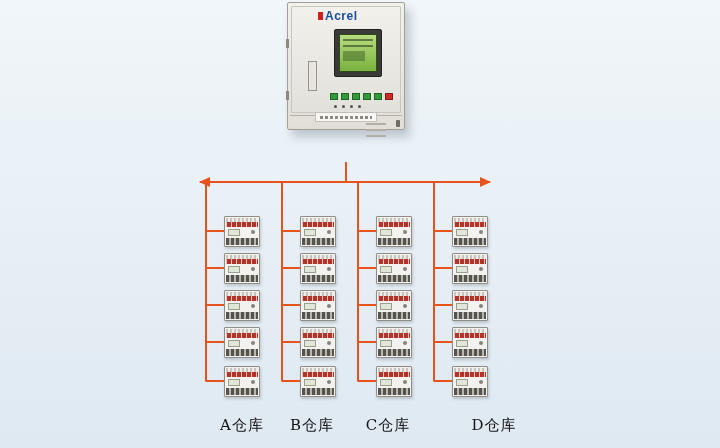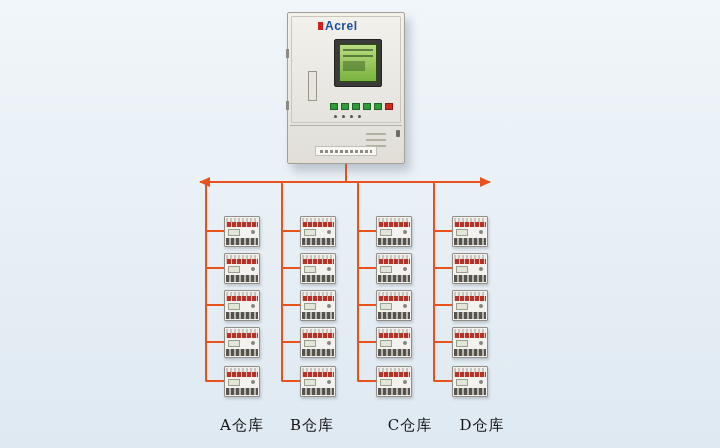--- a/index.html
+++ b/index.html
@@ -3,21 +3,21 @@
 <meta charset="utf-8">
 <style>
   *{box-sizing:border-box;margin:0;padding:0}
   html,body{width:720px;height:448px}
   body{font-family:"DejaVu Serif","Liberation Serif",serif;overflow:hidden}
   .canvas{position:relative;width:720px;height:448px;
     background:linear-gradient(180deg,#f0f6fa 0%,#e7eff5 55%,#dfe9f1 100%);overflow:hidden}
   .wiring{position:absolute;left:0;top:0;width:720px;height:448px}
 
   
-  .cabinet{position:absolute;left:287px;top:12px;width:118px;height:152px;
+  .cabinet{position:absolute;left:287px;top:2px;width:118px;height:128px;
     background:linear-gradient(180deg,#f2f1ec,#e0ded7);border:1px solid #a39f94;border-radius:2px;
     box-shadow:5px 7px 10px rgba(100,115,130,.35)}
   .door{position:absolute;left:3px;right:3px;top:3px;height:107px;border:1px solid #c9c6bd;border-radius:1px}
   .hinge{position:absolute;left:-2px;width:3px;height:9px;background:#8d8a80}
   .h1{top:36px}.h2{top:88px}
   .logo{position:absolute;left:30px;top:6px;display:flex;align-items:center;gap:2px}
   .logo-mark{width:5px;height:8px;background:#d21f1f}
   .logo-text{font-family:"Liberation Sans","DejaVu Sans",sans-serif;font-weight:bold;font-size:12px;color:#1a4e9e;letter-spacing:.5px}
   .screen{position:absolute;left:46px;top:26px;width:48px;height:48px;background:#3a3a38;border:1px solid #222;border-radius:2px;padding:4px}
   .lcd{width:100%;height:100%;background:linear-gradient(180deg,#b9dd82,var(--lcd,#79b23e));border:1px solid #2c4d16}
@@ -35,21 +35,21 @@
   .v1{top:120px}.v2{top:126px}.v3{top:132px}
   .name-strip{position:absolute;left:50%;transform:translateX(-50%);bottom:7px;width:62px;height:10px;
     background:#f8f7f3;border:1px solid #c2bfb6}
   .name-strip::after{content:"";display:block;margin:3px 4px 0;height:3px;
     background:repeating-linear-gradient(90deg,#8d8a82 0 3px,transparent 3px 5px)}
 
   
   .bus-label{position:absolute;left:308px;top:184px;width:76px;text-align:center;
     font-size:17px;color:#141414;letter-spacing:1px}
   .col-label{position:absolute;top:416px;width:64px;text-align:center;font-size:15px;color:#141414;letter-spacing:1px}
-  .l0{left:210px}.l1{left:280px}.l2{left:378px}.l3{left:450px}
+  .l0{left:210px}.l1{left:280px}.l2{left:356px}.l3{left:462px}
 
   
   .dev-layer{position:absolute;left:0;top:0;width:720px;height:448px}
   .device{position:absolute;width:36px;height:31px;background:var(--devbody,#f3f2ee);
     border:1px solid #8f8d86;border-radius:1px;box-shadow:1px 2px 3px rgba(110,120,130,.35)}
   .dev-top{height:4px;margin:1px 1px 0;
     background:repeating-linear-gradient(90deg,#c7c4bd 0 2px,#edece8 2px 4px)}
   .dev-band{height:5px;margin:0 1px;
     background:repeating-linear-gradient(90deg,rgba(255,255,255,.7) 0 1px,transparent 1px 5px),var(--band,#b23327)}
   .dev-mid{height:11px;position:relative}

